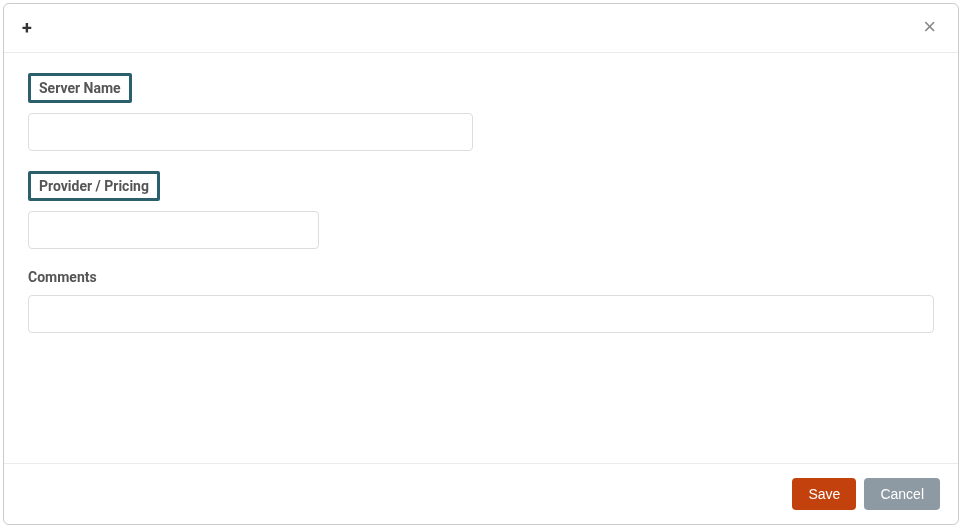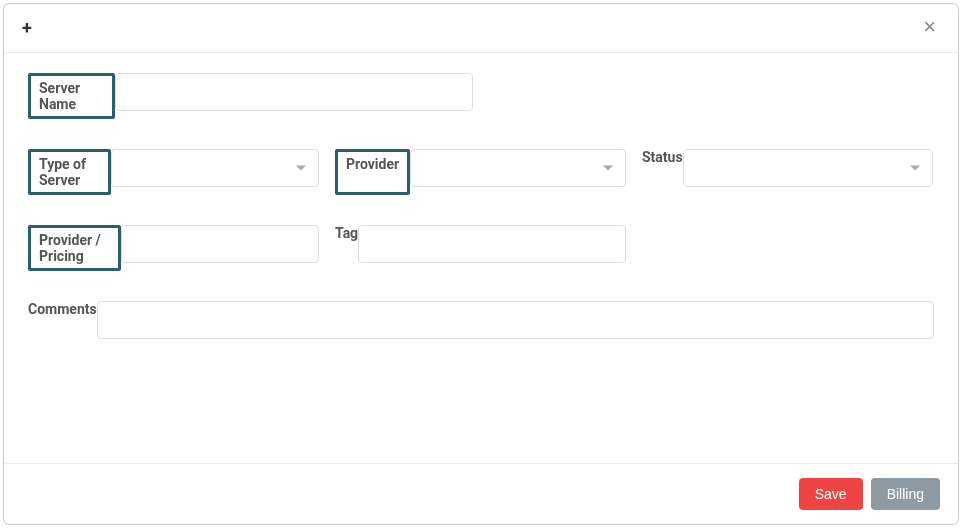--- a/index.html
+++ b/index.html
@@ -57,21 +57,21 @@
       padding: 20px 24px;
       flex: 1;
     }
     .form-row {
       display: flex;
       gap: 16px;
       margin-bottom: 20px;
     }
     .form-group {
       display: flex;
-      flex-direction: row;
+      flex-direction: column;
     }
     .col-6 {
       flex: 0 0 calc(50% - 8px);
     }
     .col-4 {
       flex: 0 0 calc(33.333% - 11px);
     }
     .col-12 {
       flex: 0 0 100%;
     }
@@ -131,21 +131,21 @@
     }
     .btn {
       padding: 8px 16px;
       font-size: 14px;
       border-radius: 4px;
       border: none;
       cursor: pointer;
       font-weight: 400;
     }
     .btn-save {
-      background: #ef4444;
+      background: #c2410c;
       color: #fff;
     }
     .btn-cancel {
       background: #8e9aa3;
       color: #fff;
     }
   </style>
 </head>
 <body>
 
@@ -161,62 +161,35 @@
 
   <div class="modal-body">
 
     <div class="form-row">
       <div class="form-group col-6">
         <label class="form-label label-highlight">Server Name</label>
         <input type="text" class="form-control" value="" style="">
       </div>
     </div>
 
-    <div class="form-row">
-      <div class="form-group col-4">
-        <label class="form-label label-highlight">Type of Server</label>
-        <div class="form-select">
-          <span></span>
-          <span class="select-caret"></span>
-        </div>
-      </div>
-      <div class="form-group col-4">
-        <label class="form-label label-highlight">Provider</label>
-        <div class="form-select">
-          <span></span>
-          <span class="select-caret"></span>
-        </div>
-      </div>
-      <div class="form-group col-4">
-        <label class="form-label">Status</label>
-        <div class="form-select">
-          <span></span>
-          <span class="select-caret"></span>
-        </div>
-      </div>
-    </div>
 
     <div class="form-row">
       <div class="form-group col-4">
         <label class="form-label label-highlight">Provider / Pricing</label>
-        <input type="text" class="form-control" value="" style="">
-      </div>
-      <div class="form-group col-4">
-        <label class="form-label">Tag</label>
         <input type="text" class="form-control" value="" style="">
       </div>
       <div class="form-group col-4"></div>
     </div>
 
     <div class="form-row">
       <div class="form-group col-12">
         <label class="form-label">Comments</label>
         <input type="text" class="form-control" value="" style="">
       </div>
     </div>
 
   </div>
 
   <div class="modal-footer">
     <button class="btn btn-save">Save</button>
-    <button class="btn btn-cancel">Billing</button>
+    <button class="btn btn-cancel">Cancel</button>
   </div>
 </div>
 
 </body></html>

